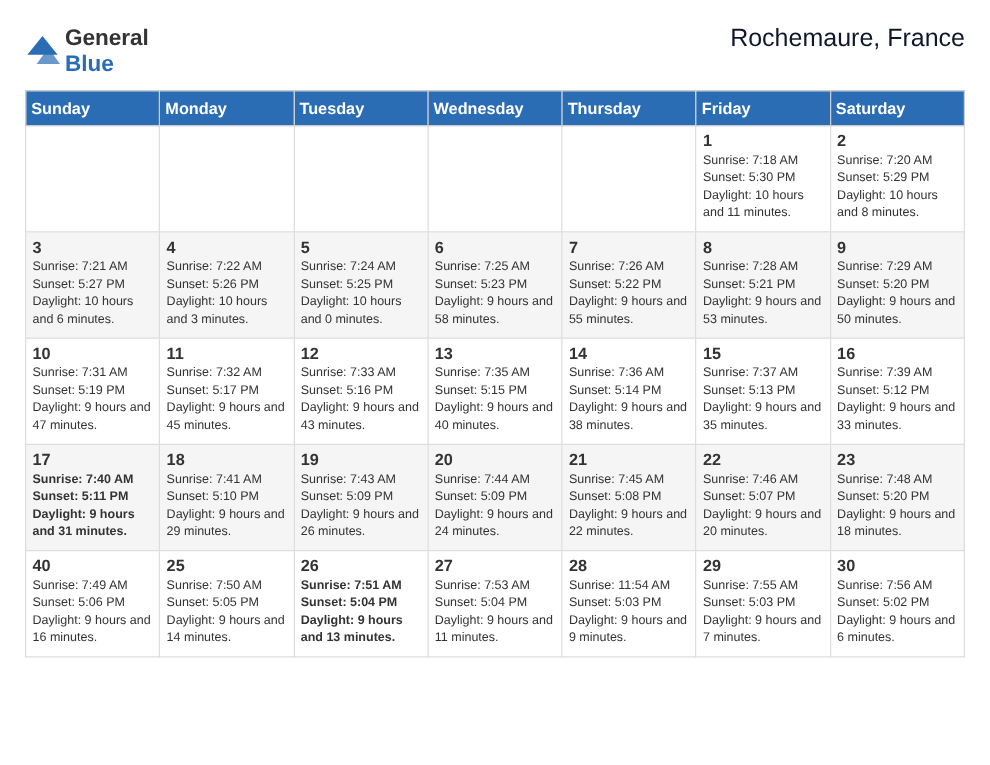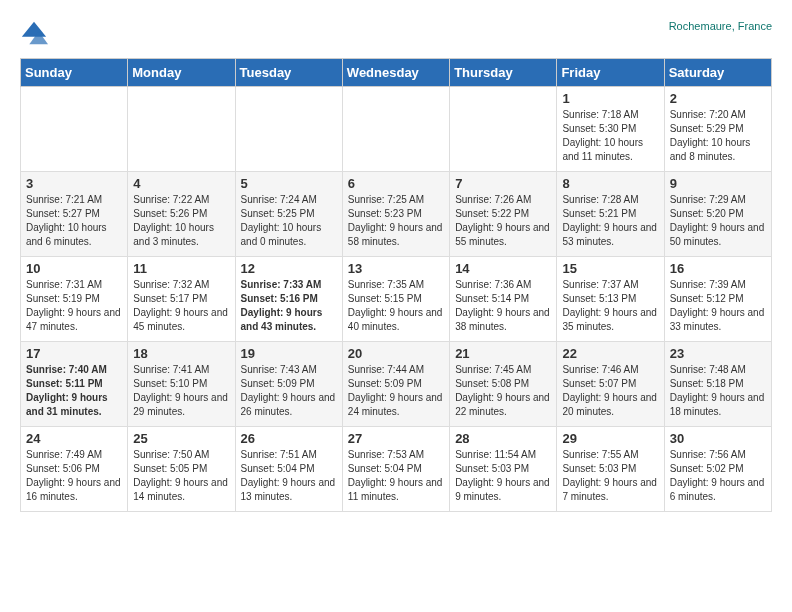--- a/index.html
+++ b/index.html
@@ -37,22 +37,22 @@
     }
     .title-area {
       text-align: right;
     }
     .calendar-title {
       font-size: 36px;
       font-weight: bold;
       color: #333;
     }
     .calendar-subtitle {
-      font-size: 11px;
-      color: #0f766e;
+      font-size: 20px;
+      color: #0f172a;
     }
     table {
       width: 100%;
       border-collapse: collapse;
       table-layout: fixed;
       border-radius: 12px;
     }
     thead tr th {
       background-color: #2a6db5;
       color: white;
@@ -92,20 +92,24 @@
   </style>
 </head>
 <body>
 
 <div class="header-area">
   <div class="logo">
     <svg class="logo-icon" viewBox="0 0 30 30">
       <polygon points="15,2 28,18 2,18" fill="#2a6db5"></polygon>
       <polygon points="20,12 30,26 10,26" fill="#2a6db5" opacity="0.7"></polygon>
     </svg>
+    <div>
+      <span class="logo-text-general">General</span><br>
+      <span class="logo-text-blue">Blue</span>
+    </div>
   </div>
   <div class="title-area">
     <div class="calendar-subtitle">Rochemaure, France</div>
   </div>
 </div>
 
 <table>
   <thead>
     <tr>
     <th>Sunday</th>
@@ -189,21 +193,21 @@
 Daylight: 9 hours and 47 minutes.</div>
         </td>
         <td>
           <span class="day-number">11</span>
           <div class="day-info" style="white-space: pre-line;">Sunrise: 7:32 AM
 Sunset: 5:17 PM
 Daylight: 9 hours and 45 minutes.</div>
         </td>
         <td>
           <span class="day-number">12</span>
-          <div class="day-info" style="white-space: pre-line; font-weight: bold;">Sunrise: 7:33 AM
+          <div class="day-info" style="white-space: pre-line;">Sunrise: 7:33 AM
 Sunset: 5:16 PM
 Daylight: 9 hours and 43 minutes.</div>
         </td>
         <td>
           <span class="day-number">13</span>
           <div class="day-info" style="white-space: pre-line;">Sunrise: 7:35 AM
 Sunset: 5:15 PM
 Daylight: 9 hours and 40 minutes.</div>
         </td>
         <td>
@@ -258,40 +262,40 @@
         </td>
         <td>
           <span class="day-number">22</span>
           <div class="day-info" style="white-space: pre-line;">Sunrise: 7:46 AM
 Sunset: 5:07 PM
 Daylight: 9 hours and 20 minutes.</div>
         </td>
         <td>
           <span class="day-number">23</span>
           <div class="day-info" style="white-space: pre-line;">Sunrise: 7:48 AM
-Sunset: 5:18 PM
+Sunset: 5:20 PM
 Daylight: 9 hours and 18 minutes.</div>
         </td>
       </tr>
       <tr>
         <td>
-          <span class="day-number">24</span>
+          <span class="day-number">40</span>
           <div class="day-info" style="white-space: pre-line;">Sunrise: 7:49 AM
 Sunset: 5:06 PM
 Daylight: 9 hours and 16 minutes.</div>
         </td>
         <td>
           <span class="day-number">25</span>
           <div class="day-info" style="white-space: pre-line;">Sunrise: 7:50 AM
 Sunset: 5:05 PM
 Daylight: 9 hours and 14 minutes.</div>
         </td>
         <td>
           <span class="day-number">26</span>
-          <div class="day-info" style="white-space: pre-line;">Sunrise: 7:51 AM
+          <div class="day-info" style="white-space: pre-line; font-weight: bold;">Sunrise: 7:51 AM
 Sunset: 5:04 PM
 Daylight: 9 hours and 13 minutes.</div>
         </td>
         <td>
           <span class="day-number">27</span>
           <div class="day-info" style="white-space: pre-line;">Sunrise: 7:53 AM
 Sunset: 5:04 PM
 Daylight: 9 hours and 11 minutes.</div>
         </td>
         <td>

